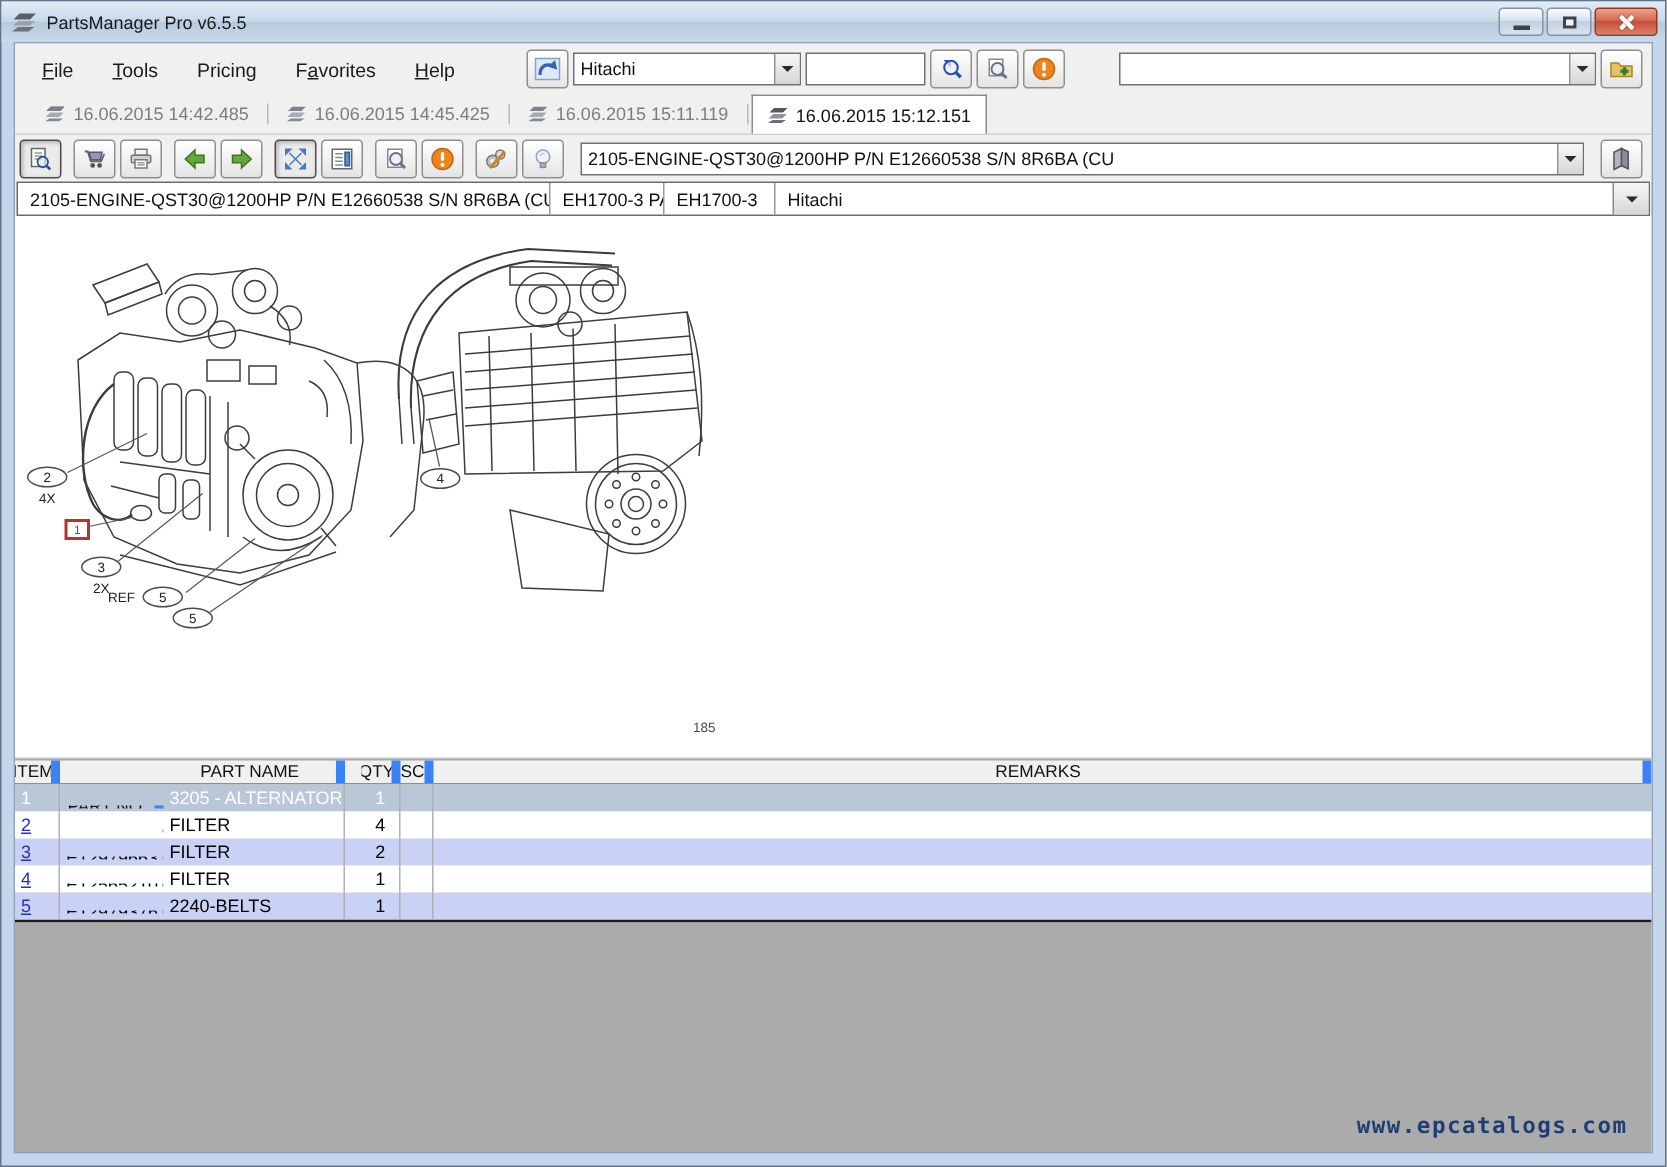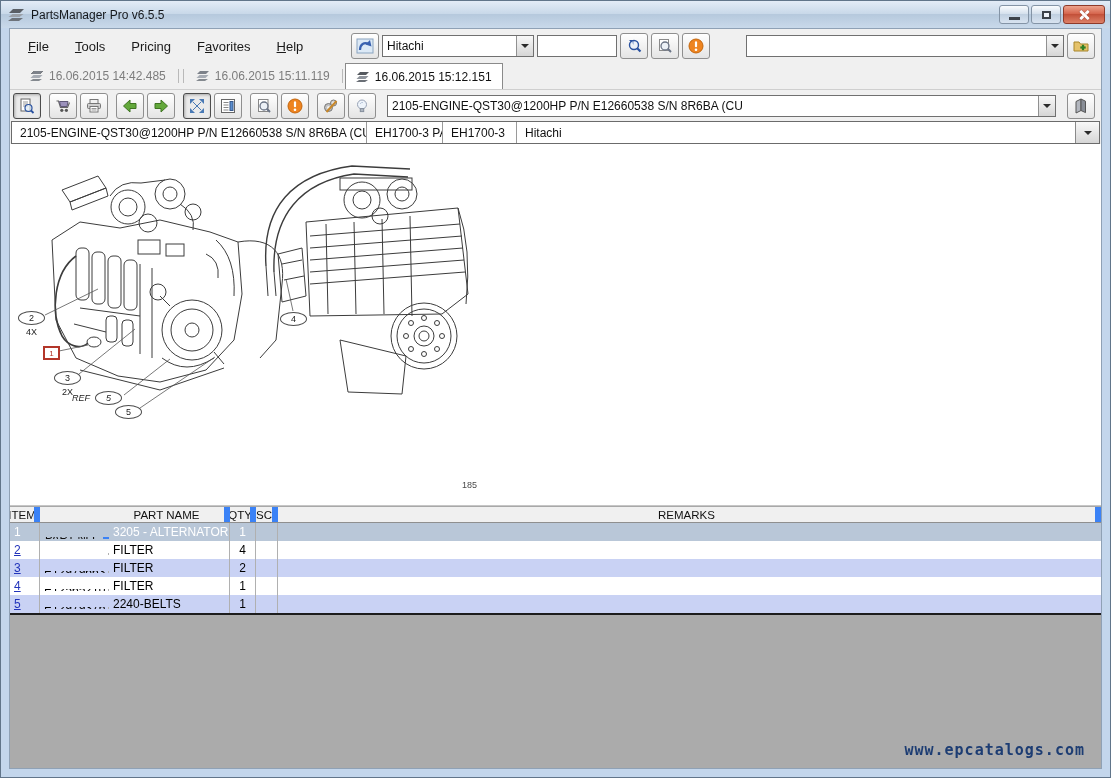--- a/index.html
+++ b/index.html
@@ -66,21 +66,21 @@
   .page-num{position:absolute;font-size:9px;color:#4a4a4a;}
   
   .ptable{flex:none;border-bottom:2px solid #1c1c1c;}
   .trow{display:flex;height:18px;align-items:stretch;background:#fff;font-size:12px;}
   .trow.thead{height:17px;background:#f0f0f0;border-top:1px solid #a8a8a8;border-bottom:1px solid #8f8f8f;font-size:11.5px;color:#111;}
   .tcell{padding:1px 4px;border-right:1px solid #b0b0b0;overflow:hidden;white-space:nowrap;display:flex;align-items:center;}
   .thead .tcell{justify-content:center;border-right:6px solid #3b82f6;}
   .c-item{width:30px;flex:none;}
   .c-pno{width:69px;flex:none;margin-top:30px;}
   .c-pname{width:121px;flex:none;}
-  .c-qty{width:26px;flex:none;justify-content:center;}
+  .c-qty{width:26px;flex:none;justify-content:center;margin-left:11px;}
   .c-sc{width:22px;flex:none;}
   .c-rem{flex:1;border-right:none;}
   .trow.alt{background:#c9d2f4;}
   .trow.selected{background:#b9c7d8;color:#fff;}
   .trow.selected .item-link{color:#fff;text-decoration:none;}
   .item-link{color:#2233bb;text-decoration:underline;cursor:pointer;}
   
   .graypane{flex:1;background:#ababab;position:relative;padding-left:36px;}
   .watermark{position:absolute;right:16px;bottom:9px;font-family:"DejaVu Sans Mono","Liberation Mono",monospace;
     font-weight:bold;font-size:15px;letter-spacing:1px;color:#1d3d73;}
@@ -174,20 +174,28 @@
       <div class="stab">
         <svg class="mini-logo" viewBox="0 0 14 10">
             <polygon points="4,0 13,0 10,3 1,3" fill="#7d8term288" fill-opacity="1"></polygon>
             <polygon points="4,0 13,0 10,3 1,3" fill="#7d828a"></polygon>
             <polygon points="3.5,4 12.5,4 9.5,7 0.5,7" fill="#a7acb4"></polygon>
             <polygon points="3,8 12,8 9,10 0,10" fill="#84898f"></polygon>
           </svg>
         <span>16.06.2015 14:42.485</span>
       </div>
       <div class="tabsep"></div>
+      <div class="stab">
+        <svg class="mini-logo" viewBox="0 0 14 10">
+            <polygon points="4,0 13,0 10,3 1,3" fill="#7d828a"></polygon>
+            <polygon points="3.5,4 12.5,4 9.5,7 0.5,7" fill="#a7acb4"></polygon>
+            <polygon points="3,8 12,8 9,10 0,10" fill="#84898f"></polygon>
+          </svg>
+        <span>16.06.2015 14:45.425</span>
+      </div>
       <div class="tabsep"></div>
       <div class="stab">
         <svg class="mini-logo" viewBox="0 0 14 10">
             <polygon points="4,0 13,0 10,3 1,3" fill="#7d828a"></polygon>
             <polygon points="3.5,4 12.5,4 9.5,7 0.5,7" fill="#a7acb4"></polygon>
             <polygon points="3,8 12,8 9,10 0,10" fill="#84898f"></polygon>
           </svg>
         <span>16.06.2015 15:11.119</span>
       </div>
       <div class="tabsep"></div>
@@ -403,21 +411,21 @@
 
       <div class="balloon-wrap" style="left:8px;top:167px;">
         <span class="balloon">2</span>
         <span class="balloon-note" style="left:8px;top:16px;">4X</span>
       </div>
       <div class="hot-item" style="left:33px;top:202px;">1</div>
       <div class="balloon-wrap" style="left:44px;top:227px;">
         <span class="balloon">3</span>
         <span class="balloon-note" style="left:8px;top:16px;">2X</span>
       </div>
-      <div class="balloon-wrap" style="left:62px;top:247px;font-style:italic;">
+      <div class="balloon-wrap" style="left:62px;top:247px;">
         <span class="ref-label">REF</span>
         <span class="balloon">5</span>
       </div>
       <div class="balloon-wrap" style="left:105px;top:261px;">
         <span class="balloon">5</span>
       </div>
       <div class="balloon-wrap" style="left:270px;top:168px;">
         <span class="balloon">4</span>
       </div>
       <span class="page-num" style="left:452px;top:336px;">185</span>

